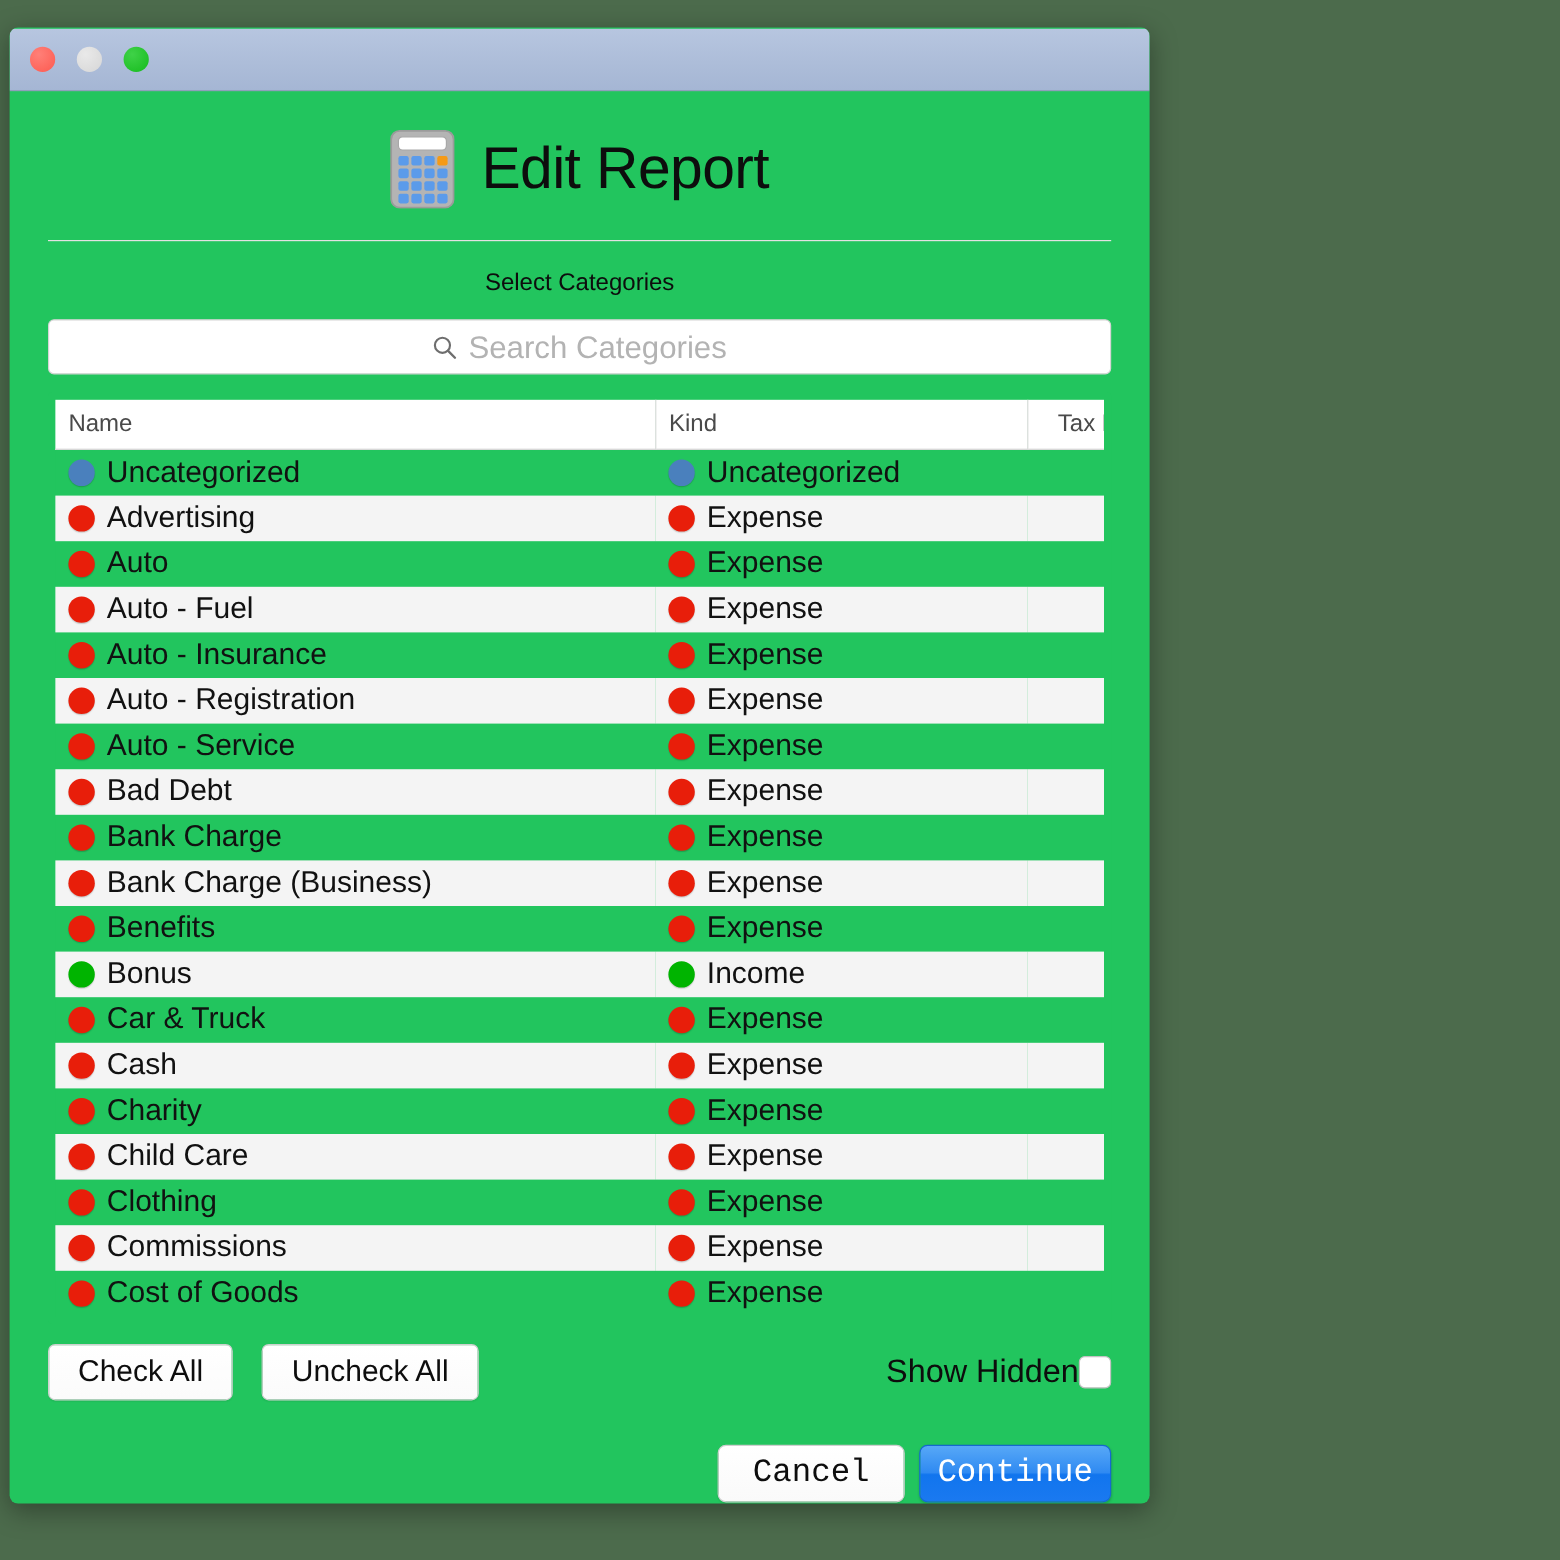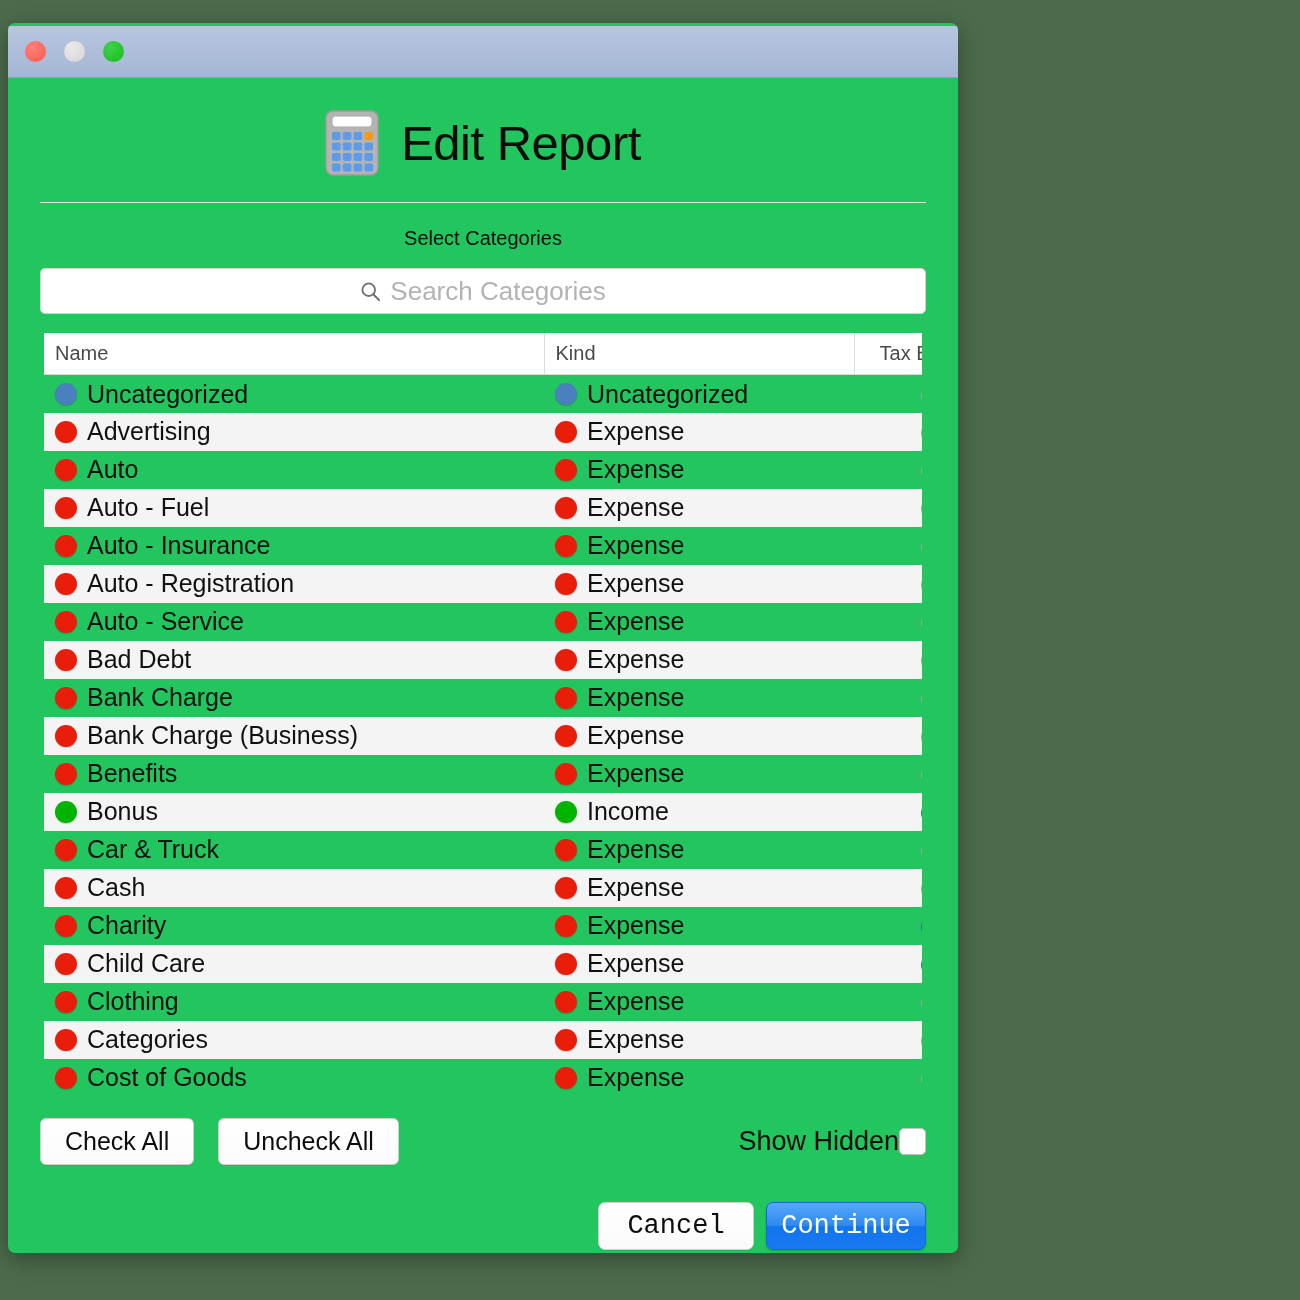--- a/index.html
+++ b/index.html
@@ -86,21 +86,21 @@
   }
   #search-placeholder {
     font-size: 26px;
     color: #b3b3b3;
   }
   .mag { width: 21px; height: 21px; }
 
   
   #table-wrap {
     margin: 15px 32px 0 32px;
-    border: 4px solid #22c55e;
+    border: 6px solid #22c55e;
     border-radius: 3px;
     overflow: hidden;
     flex: 0 0 auto;
   }
   table#cat-table {
     border-collapse: collapse;
     width: 100%;
     table-layout: fixed;
   }
   #cat-table thead th {
@@ -562,21 +562,21 @@
                 <span>Expense</span>
               </div>
             </td>
             <td class="c-center"><span class="rcheck"></span></td>
             <td class="c-center"><span class="rcheck"></span></td>
           </tr>
           <tr class="alt">
             <td>
               <div class="cell-inner">
                 <span class="dot" style="background: rgb(232, 30, 10);"></span>
-                <span>Categories</span>
+                <span>Commissions</span>
               </div>
             </td>
             <td>
               <div class="cell-inner">
                 <span class="dot" style="background: rgb(232, 30, 10);"></span>
                 <span>Expense</span>
               </div>
             </td>
             <td class="c-center"><span class="rcheck"></span></td>
             <td class="c-center"><span class="rcheck"></span></td>

